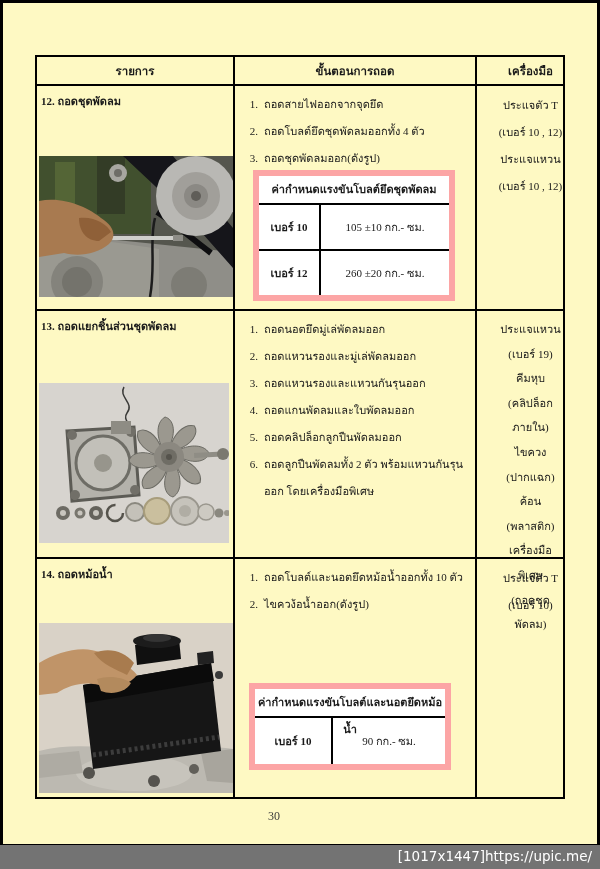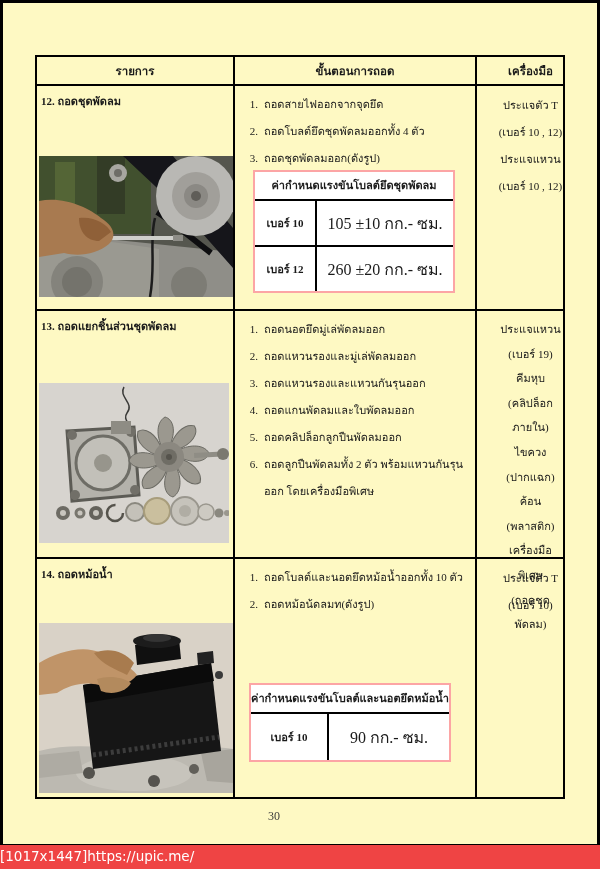--- a/index.html
+++ b/index.html
@@ -22,38 +22,38 @@
   .hcell{display:flex;align-items:center;justify-content:center;font-weight:bold;font-size:11.5px;}
   .item-title{font-weight:bold;padding:6px 4px 0 4px;font-size:11px;}
   .photo{position:absolute;left:2px;overflow:hidden;}
   .photo svg{display:block;}
   
   .steps{padding:5px 2px 0 0;}
   .step{display:flex;line-height:27px;}
   .step .no{width:15px;text-align:right;margin-left:8px;flex:none;}
   .step .txt{margin-left:6px;}
   
-  .torque{position:absolute;border:2px solid #fca5a5;background:#fff;width:202px;box-sizing:border-box;}
+  .torque{position:absolute;border:6px solid #fca5a5;background:#fff;width:202px;box-sizing:border-box;}
   .tq-title{border-bottom:2px solid #000;text-align:center;font-weight:bold;height:27px;line-height:27px;}
   .tq-row{display:grid;border-bottom:2px solid #000;}
   .tq-row:last-child{border-bottom:none;}
   .t12 .tq-row{grid-template-columns:62px 1fr;height:44px;}
   .t14 .tq-row{grid-template-columns:78px 1fr;height:46px;}
   .tq-label{border-right:2px solid #000;display:flex;align-items:center;justify-content:center;font-weight:bold;}
-  .tq-value{display:flex;align-items:center;justify-content:center;font-size:16px;}
+  .tq-value{display:flex;align-items:center;justify-content:center;font-size:11px;}
   
   .tools{padding-top:6px;text-align:center;}
   .tool-line{line-height:27px;}
   .tools-tight .tool-line{line-height:24.6px;}
   
   .page-number{position:absolute;left:0;top:806px;width:542px;text-align:center;font-size:12px;color:#3c3c3c;}
   .watermark-bar{
-    position:absolute;left:0;bottom:0;width:600px;height:24px;background:#ef4444;
+    position:absolute;left:0;bottom:0;width:600px;height:24px;background:#737373;
     color:#fff;font-family:"DejaVu Sans",sans-serif;font-size:13.5px;
-    line-height:23px;text-align:left;box-sizing:border-box;padding-right:8px;
+    line-height:23px;text-align:right;box-sizing:border-box;padding-right:8px;
   }
 </style>
 </head>
 <body>
 
 <div class="page">
 
   <div class="doc-table">
 
     <div class="cell hcell">รายการ</div>
@@ -234,21 +234,21 @@
         </svg>
       </div>
     </div>
     <div class="cell steps last-row">
       <div class="step">
           <span class="no">1.</span>
           <span class="txt">ถอดโบลต์และนอตยึดหม้อน้ำออกทั้ง 10 ตัว</span>
         </div>
       <div class="step">
           <span class="no">2.</span>
-          <span class="txt">ถอดหม้อน้ดลมท(ดังรูป)</span>
+          <span class="txt">ไขควง้อน้ำออก(ดังรูป)</span>
         </div>
       <div class="torque t14" style="top:124px;left:14px;">
         <div class="tq-title">ค่ากำหนดแรงขันโบลต์และนอตยึดหม้อน้ำ</div>
         <div class="tq-row">
           <div class="tq-label">เบอร์ 10</div>
           <div class="tq-value">90 กก.- ซม.</div>
         </div>
       </div>
     </div>
     <div class="cell tools last-col last-row">

